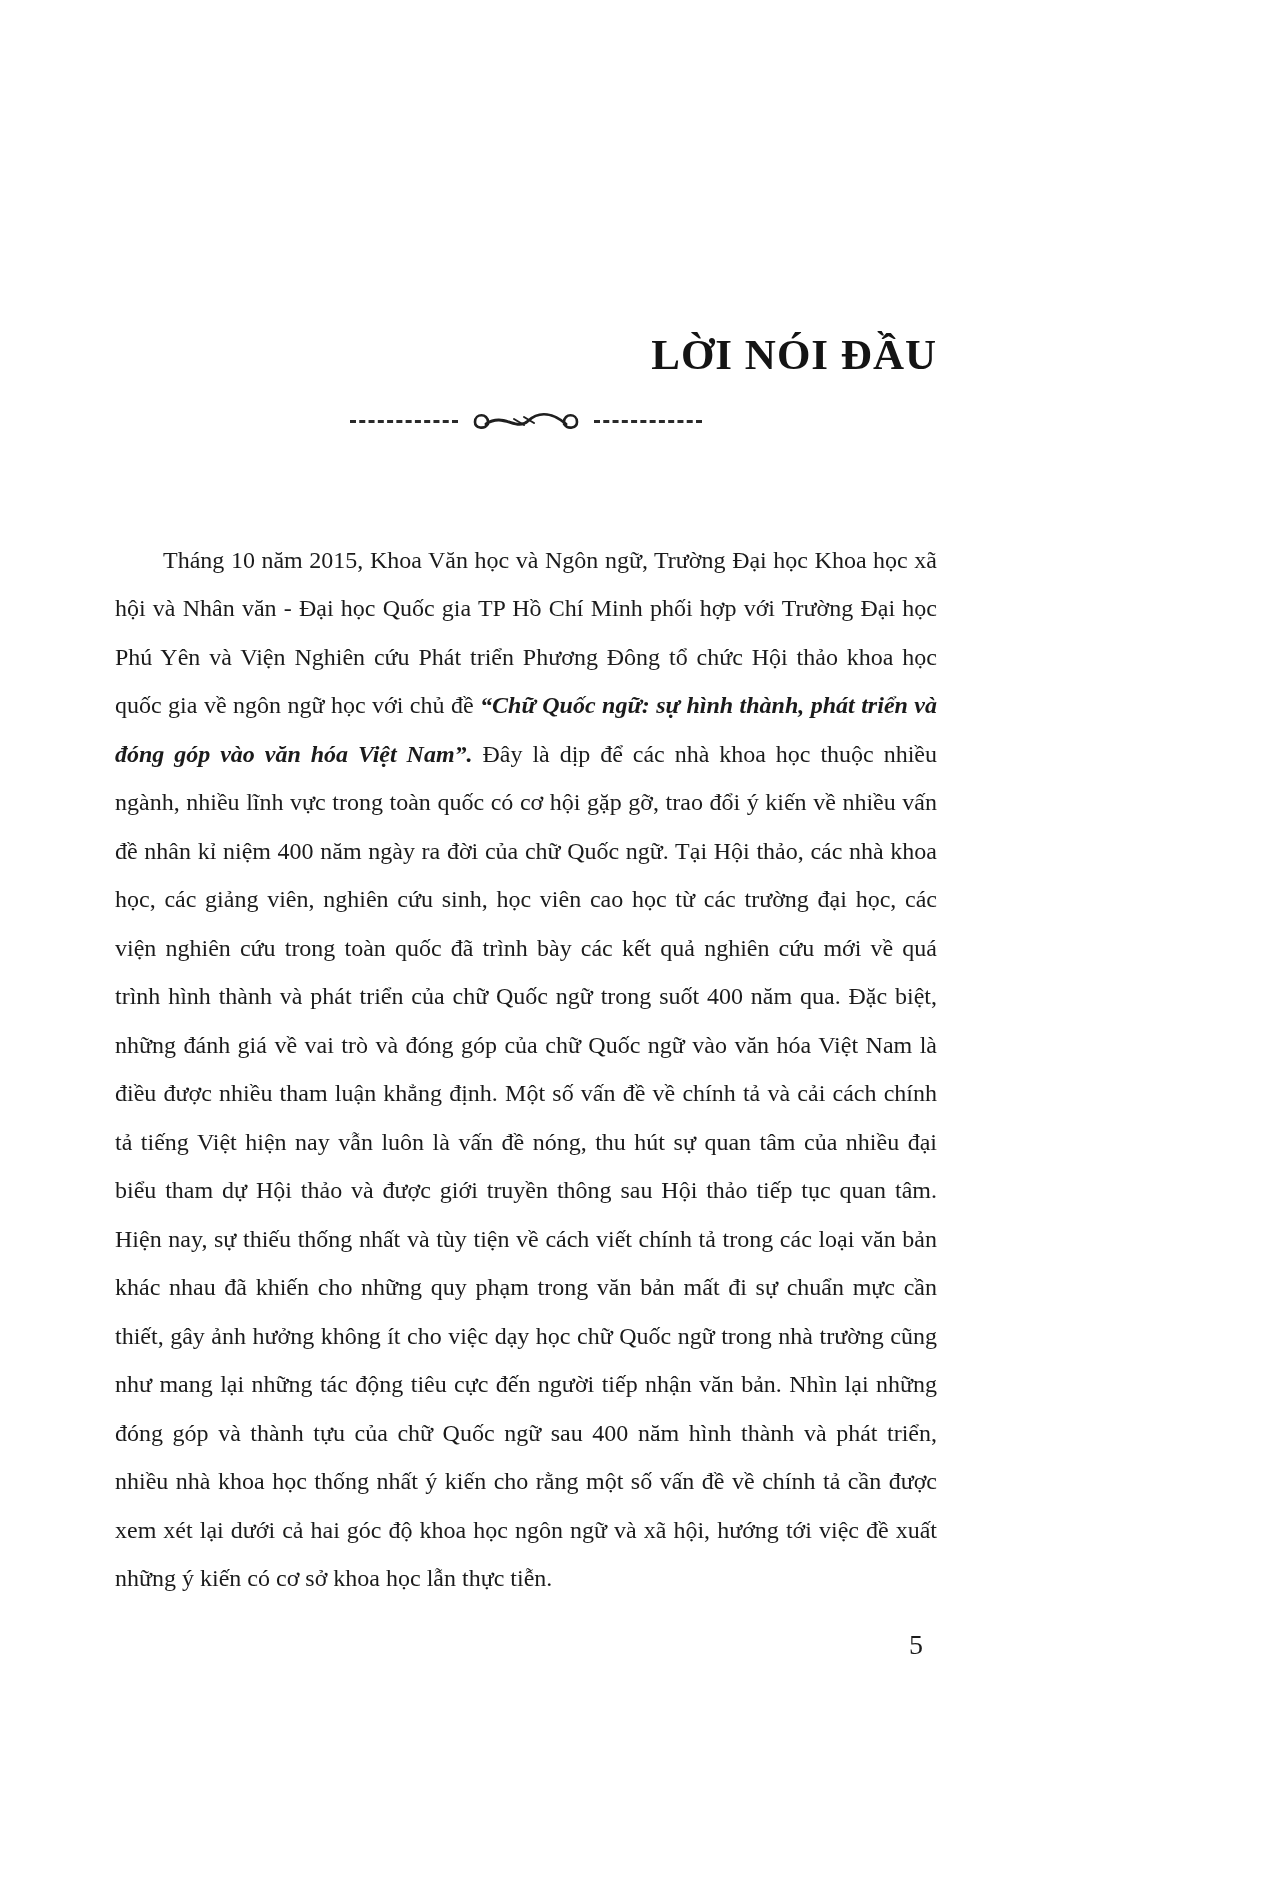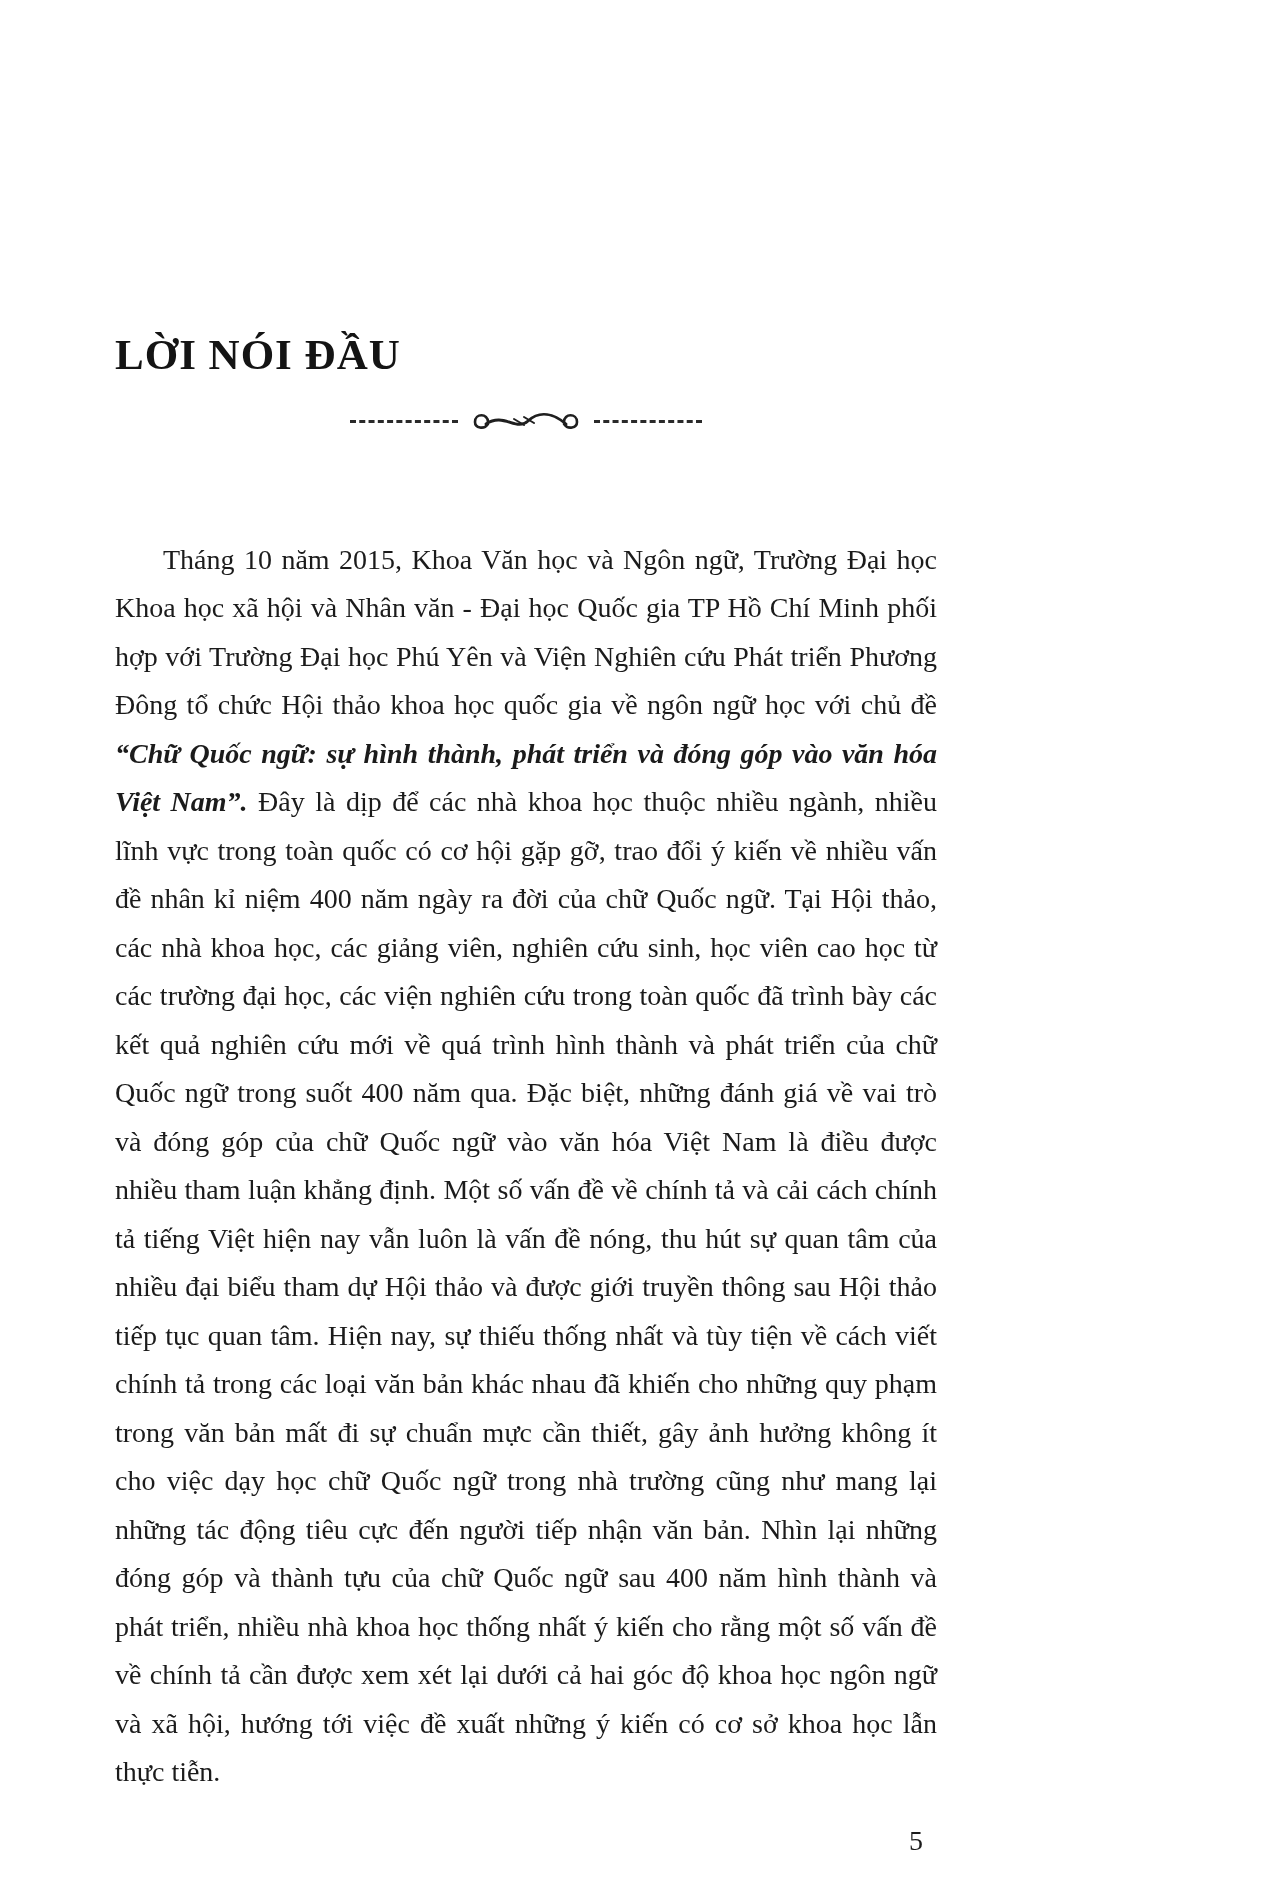--- a/index.html
+++ b/index.html
@@ -17,21 +17,21 @@
     overflow: hidden;
   }
   .content {
     position: absolute;
     left: 115px;
     top: 0;
     width: 822px;
   }
   .title {
     margin-top: 330px;
-    text-align: left;
+    text-align: right;
     font-size: 43px;
     font-weight: bold;
     letter-spacing: 1px;
     color: #141414;
   }
   .divider {
     margin-top: 16px;
     display: flex;
     align-items: center;
     justify-content: center;
@@ -41,21 +41,21 @@
   .divider .dashes {
     width: 108px;
     border-top: 3px dashed #2a2a2a;
     height: 0;
   }
   .divider svg {
     display: block;
   }
   .body-text {
     margin-top: 100px;
-    font-size: 28px;
+    font-size: 24px;
     line-height: 48.5px;
     text-align: justify;
     text-indent: 48px;
     color: #1b1b1b;
   }
   .body-text .emph {
     font-weight: bold;
     font-style: italic;
   }
   .page-number {

